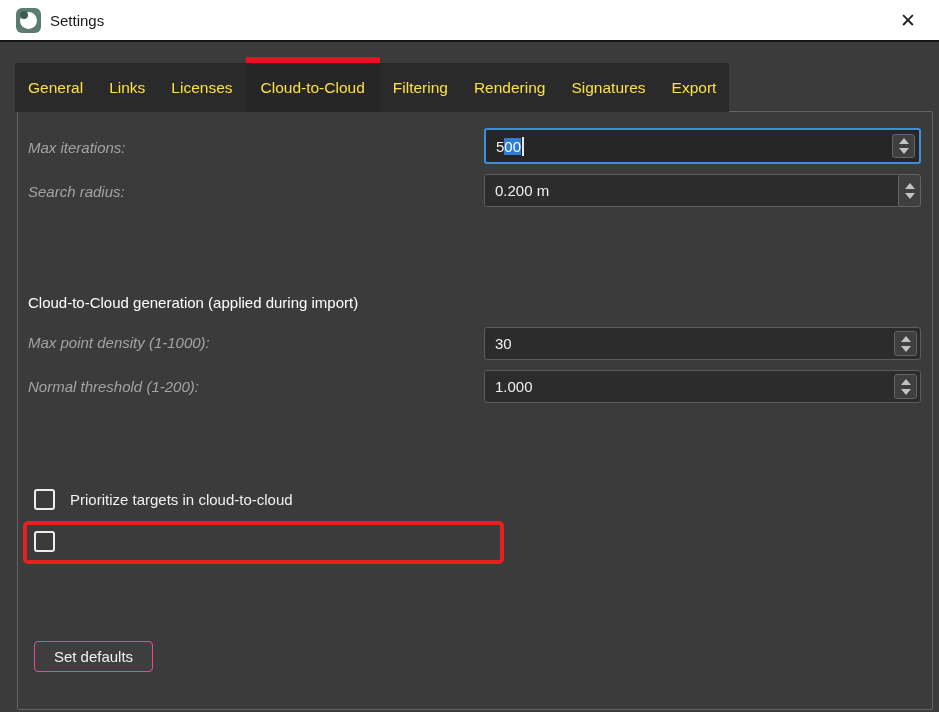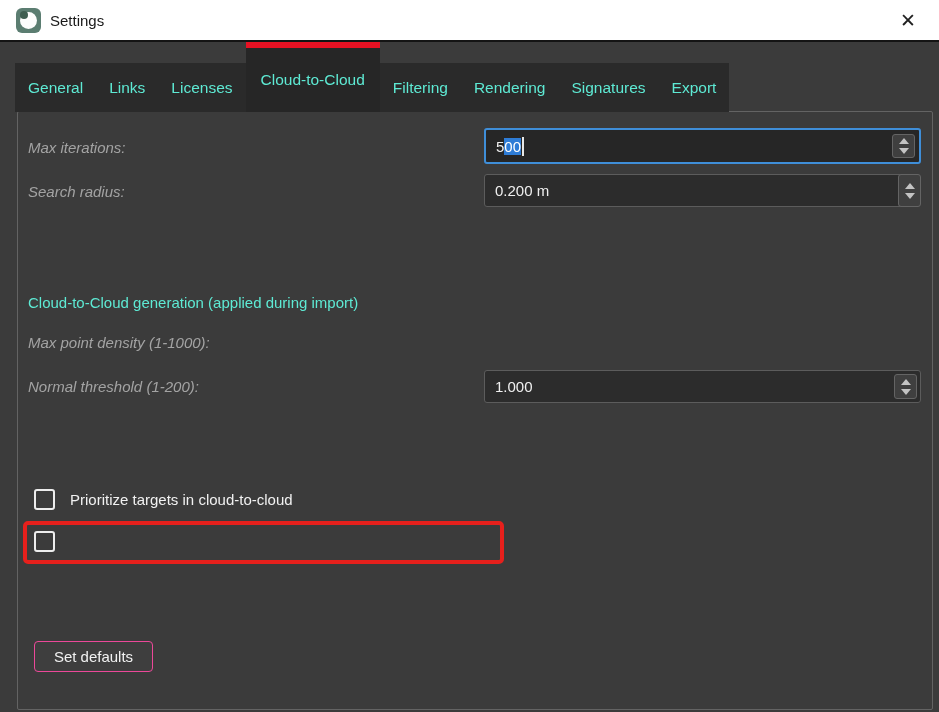--- a/index.html
+++ b/index.html
@@ -16,30 +16,30 @@
   .close-btn { margin-left:auto; width:30px; height:30px; display:flex; align-items:center; justify-content:center;
                font-size:19px; color:#1f1f1f; cursor:pointer; }
   .title-sep { position:absolute; left:0; top:40px; width:939px; height:2px; background:#141414; }
 
   
   .dialog { position:absolute; left:0; top:42px; width:939px; height:670px; background:#3b3b3b; }
 
   
   .tabbar { position:absolute; left:15px; top:15px; height:55px; display:flex; align-items:flex-end; z-index:3; }
   .tab { height:49px; padding:0 13px; display:flex; align-items:center; background:#2a2a2a;
-         color:#5eead4; font-size:15.5px; white-space:nowrap; cursor:pointer; }
-  .tab.selected { height:70px; background:#262626; border-top:6px solid var(--accent-red,#e81123); padding:0 15px; }
+         color:#fde047; font-size:15.5px; white-space:nowrap; cursor:pointer; }
+  .tab.selected { height:55px; background:#262626; border-top:6px solid var(--accent-red,#e81123); padding:0 15px; }
 
   
   .pane { position:absolute; left:17px; top:69px; width:916px; height:599px;
           border:1px solid #636363; border-radius:2px; background:transparent; z-index:1; }
 
   
   .flabel { position:absolute; left:28px; font-size:15px; color:#a3a3a3; z-index:2;font-style:italic; }
-  .section-title { position:absolute; left:28px; font-size:15px; color:#5eead4; z-index:2; }
+  .section-title { position:absolute; left:28px; font-size:15px; color:#ffffff; z-index:2; }
 
   .spinbox { position:absolute; left:484px; width:437px; height:33px; z-index:2; }
   .spinbox .box { position:absolute; inset:0; background:#2c2c2c; border:1px solid #5c5c5c; border-radius:3px;
                   display:flex; align-items:center; padding:0 10px; font-size:15px; color:#f0f0f0; }
   .spinbox .spin { position:absolute; right:4px; top:4px; bottom:4px; width:23px; background:#3f3f3f;
                    border:1px solid #646464; border-radius:3px; display:flex; flex-direction:column;
                    align-items:center; justify-content:center; cursor:pointer; }
   .spin i { display:block; width:0; height:0; border-left:5px solid transparent; border-right:5px solid transparent; }
   .spin .up { border-bottom:6px solid #c3c3c3; margin-bottom:4px; }
   .spin .dn { border-top:6px solid #c3c3c3; }
@@ -115,20 +115,27 @@
       <div class="box">0.200 m</div>
       <div class="spin">
         <i class="up"></i>
         <i class="dn"></i>
       </div>
     </div>
 
     <div class="section-title" style="top:252px">Cloud-to-Cloud generation (applied during import)</div>
 
     <div class="flabel" style="top:292px">Max point density (1-1000):</div>
+    <div class="spinbox" style="top:285px">
+      <div class="box">30</div>
+      <div class="spin">
+        <i class="up"></i>
+        <i class="dn"></i>
+      </div>
+    </div>
 
     <div class="flabel" style="top:336px">Normal threshold (1-200):</div>
     <div class="spinbox" style="top:328px">
       <div class="box">1.000</div>
       <div class="spin">
         <i class="up"></i>
         <i class="dn"></i>
       </div>
     </div>
 

